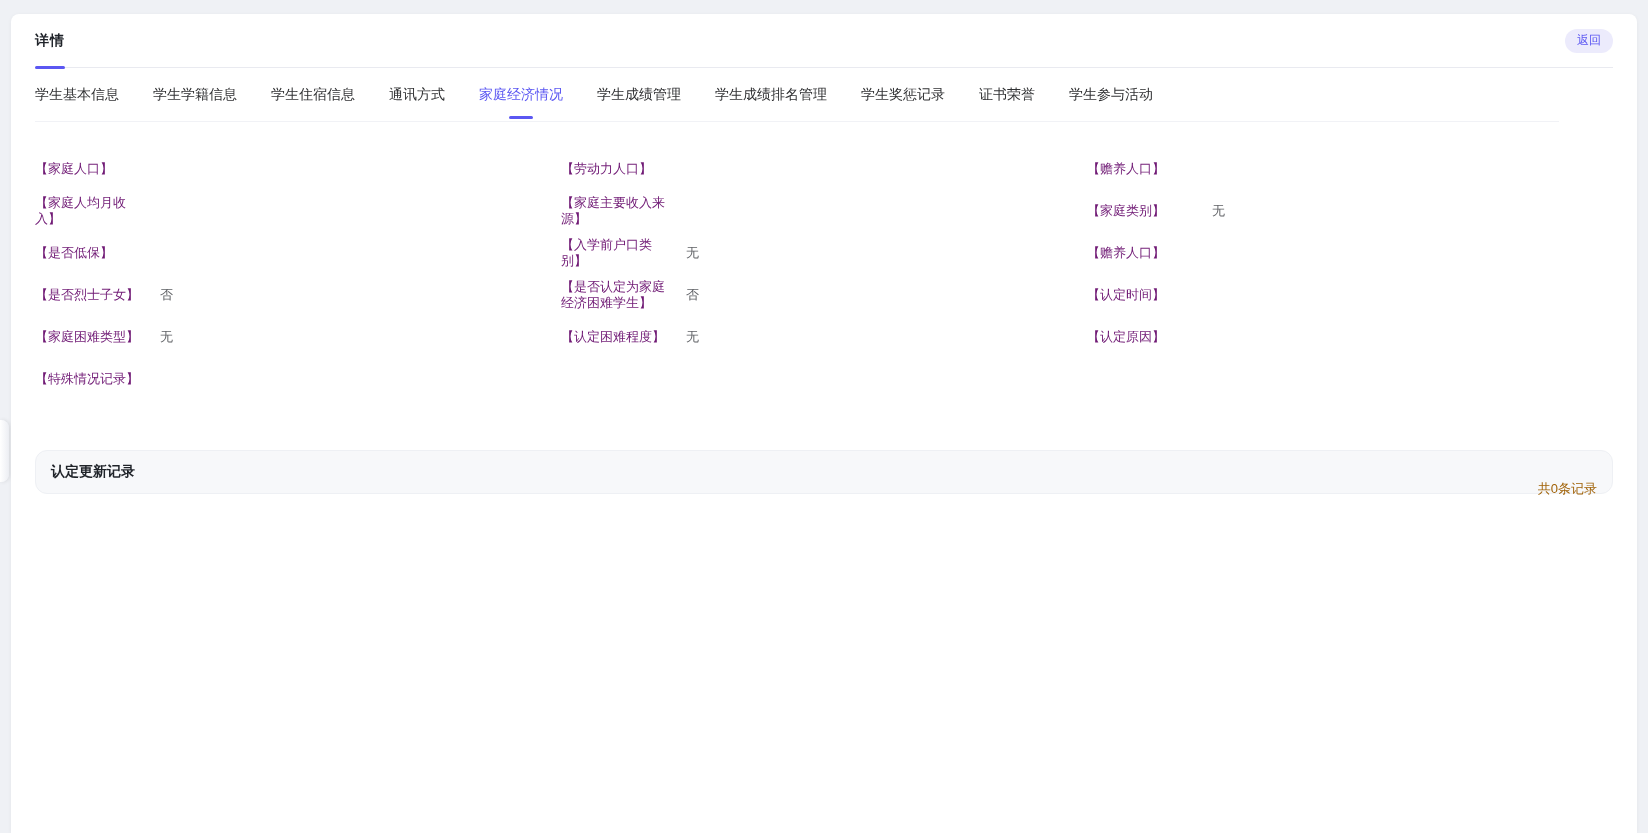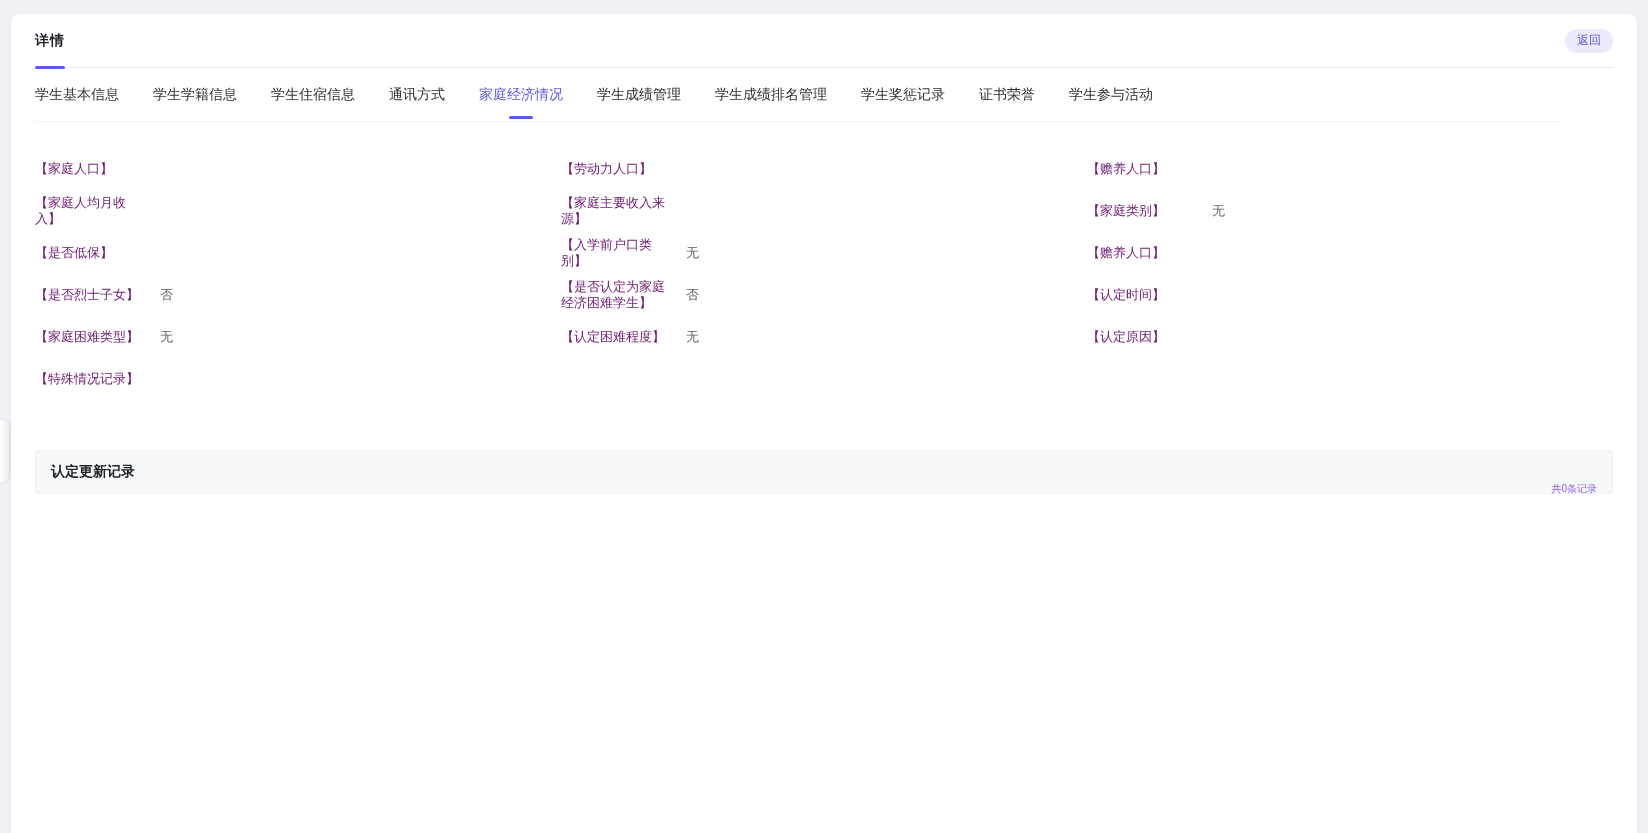--- a/index.html
+++ b/index.html
@@ -79,26 +79,26 @@
     margin-left: 20px;
     font-size: 13px; color: #606266;
     min-height: 16px; min-width: 14px;
   }
   
   .record-bar {
     margin-top: 50px;
     height: 44px;
     background: #f7f8fa;
     border: 1px solid #eef0f4;
-    border-radius: 4px;
+    border-radius: 12px;
     display: flex; align-items: center; justify-content: space-between;
     padding: 0 15px;
   }
   .record-title { font-size: 14px; font-weight: 700; color: #1f2329; }
-  .record-count { font-size: 10px; color: #8b5cf6; margin-top: 33px; }
+  .record-count { font-size: 13px; color: #a16207; margin-top: 33px; }
   
   .drawer-handle {
     position: absolute;
     left: 0; top: 420px;
     width: 9px; height: 62px;
     background: linear-gradient(to right, #ffffff, #eceef3);
     border-radius: 0 8px 8px 0;
     box-shadow: 1px 0 4px rgba(0,0,0,0.10);
     cursor: pointer;
   }

